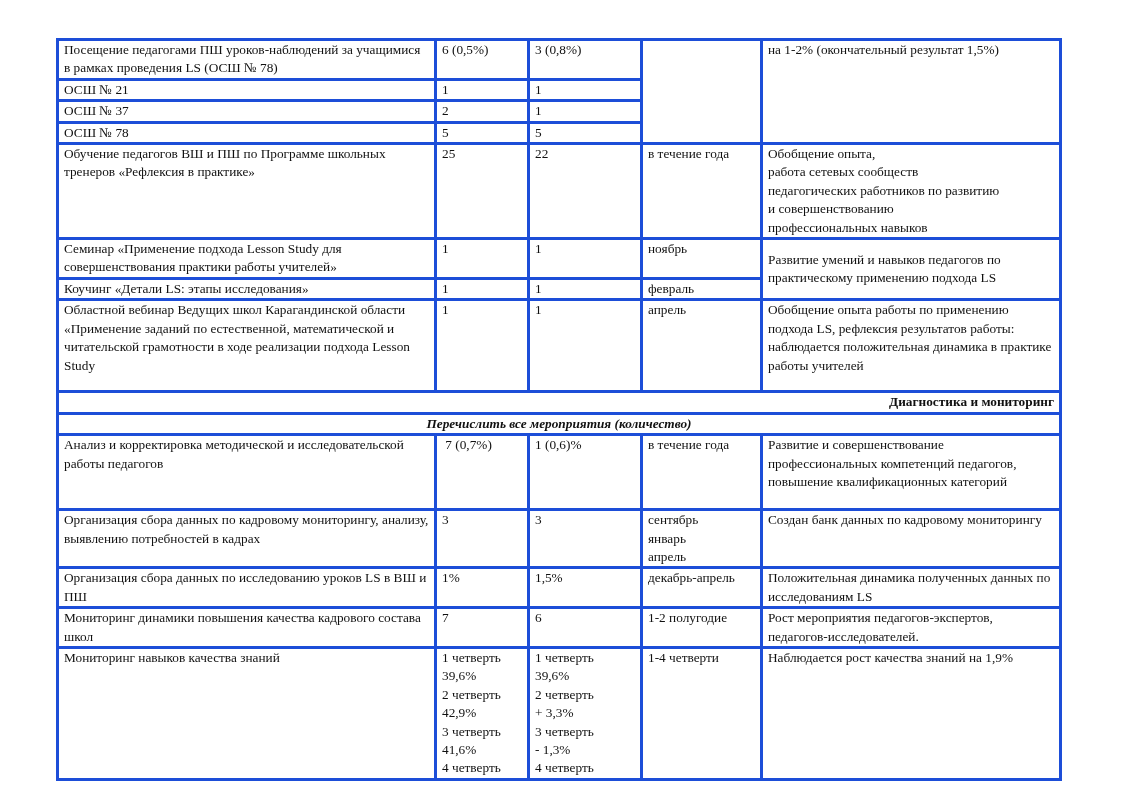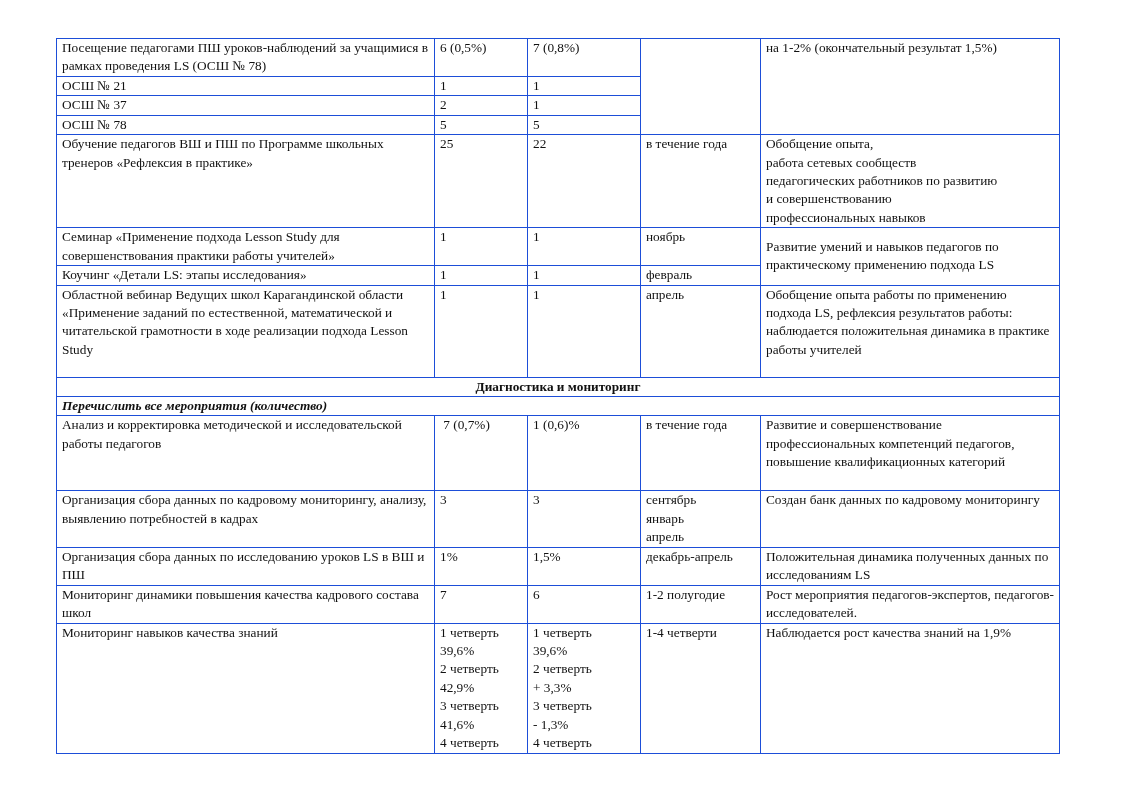--- a/index.html
+++ b/index.html
@@ -1,45 +1,45 @@
 <!DOCTYPE html>
 <html><head>
 <meta charset="utf-8">
 <style>
   html, body { margin: 0; padding: 0; background: #ffffff; }
   body { width: 1123px; height: 794px; position: relative; overflow: hidden;
          font-family: "Liberation Serif", "DejaVu Serif", serif; color: #111; }
   table.doc { position: absolute; left: 56px; top: 38px; width: 1003px;
               border-collapse: collapse; table-layout: fixed; font-size: 13.3px; line-height: 18.4px; }
-  table.doc td { border: 1px solid #1d4ed8; vertical-align: top; padding: 0 5px; overflow: hidden; }
+  table.doc td { border: 3px solid #1d4ed8; vertical-align: top; padding: 0 5px; overflow: hidden; }
   col.c1 { width: 378px; } col.c2 { width: 93px; } col.c3 { width: 113px; }
   col.c4 { width: 120px; } col.c5 { width: 299px; }
   .center { text-align: left; }
-  .section-title td { text-align: center; font-weight: bold; font-size: 13.3px; height: 18px; }
-  .section-sub td { text-align: left; font-weight: bold; font-style: italic; height: 18px; }
+  .section-title td { text-align: right; font-weight: bold; font-size: 13.3px; height: 18px; }
+  .section-sub td { text-align: center; font-weight: bold; font-style: italic; height: 18px; }
   .multiline span { display: block; }
   .mid { vertical-align: middle !important; }
 </style>
 </head>
 <body>
 
 <table class="doc">
   <colgroup>
       <col class="c1">
       <col class="c2">
       <col class="c3">
       <col class="c4">
       <col class="c5">
     </colgroup>
   <tbody>
 
     <tr style="height:38px">
       <td>Посещение  педагогами ПШ уроков-наблюдений за учащимися в рамках проведения LS (ОСШ № 78)</td>
       <td>6 (0,5%)</td>
-      <td>7 (0,8%)</td>
+      <td>3 (0,8%)</td>
       <td rowspan="4"></td>
       <td rowspan="4" class="center">на 1-2% (окончательный результат 1,5%)</td>
     </tr>
     <tr style="height:19px">
       <td>ОСШ № 21</td>
       <td>1</td>
       <td>1</td>
     </tr>
     <tr style="height:18px">
       <td>ОСШ № 37</td>

